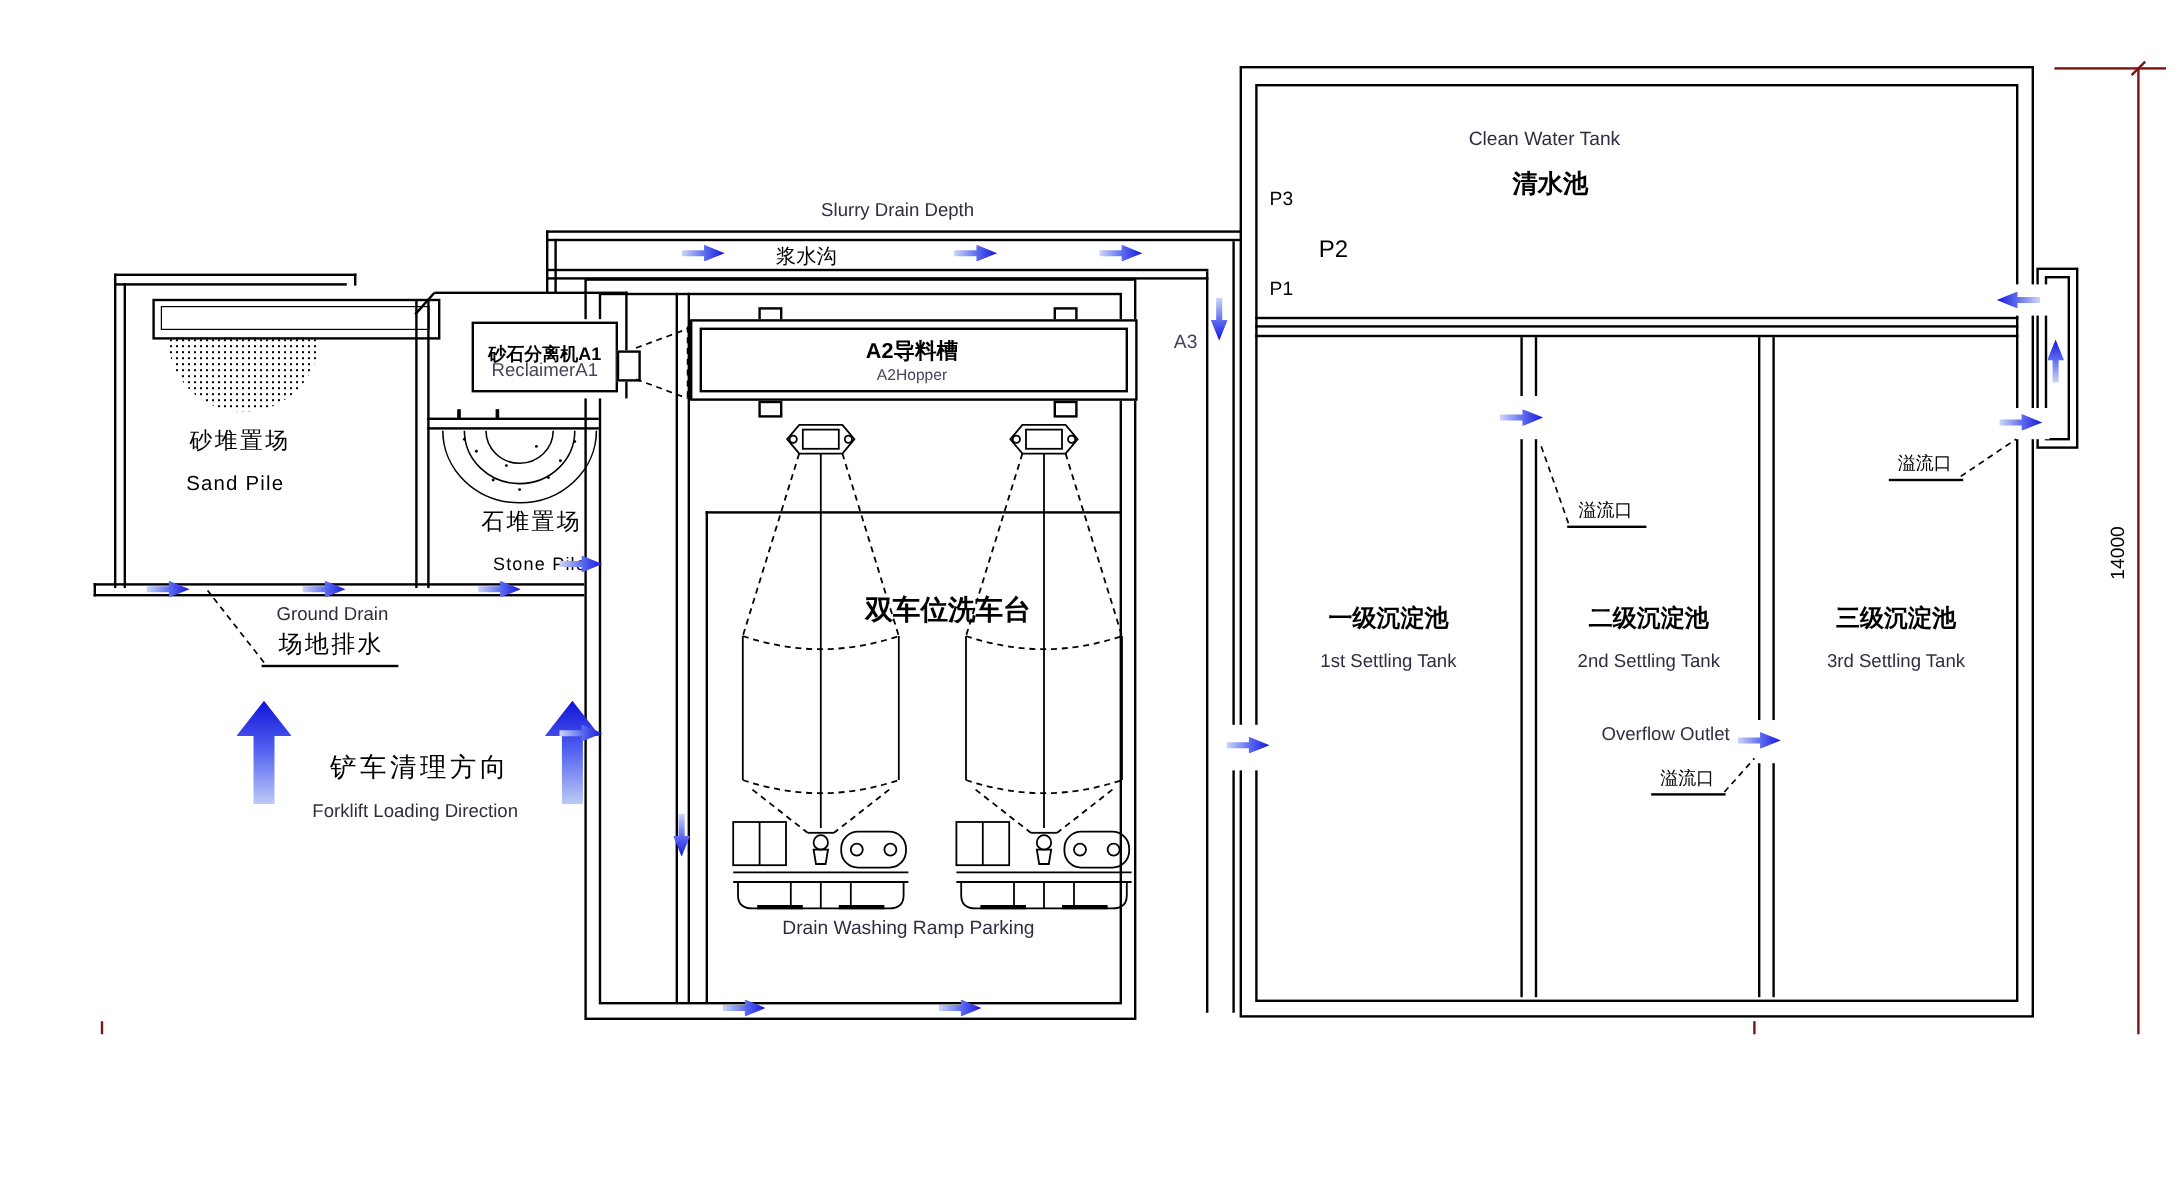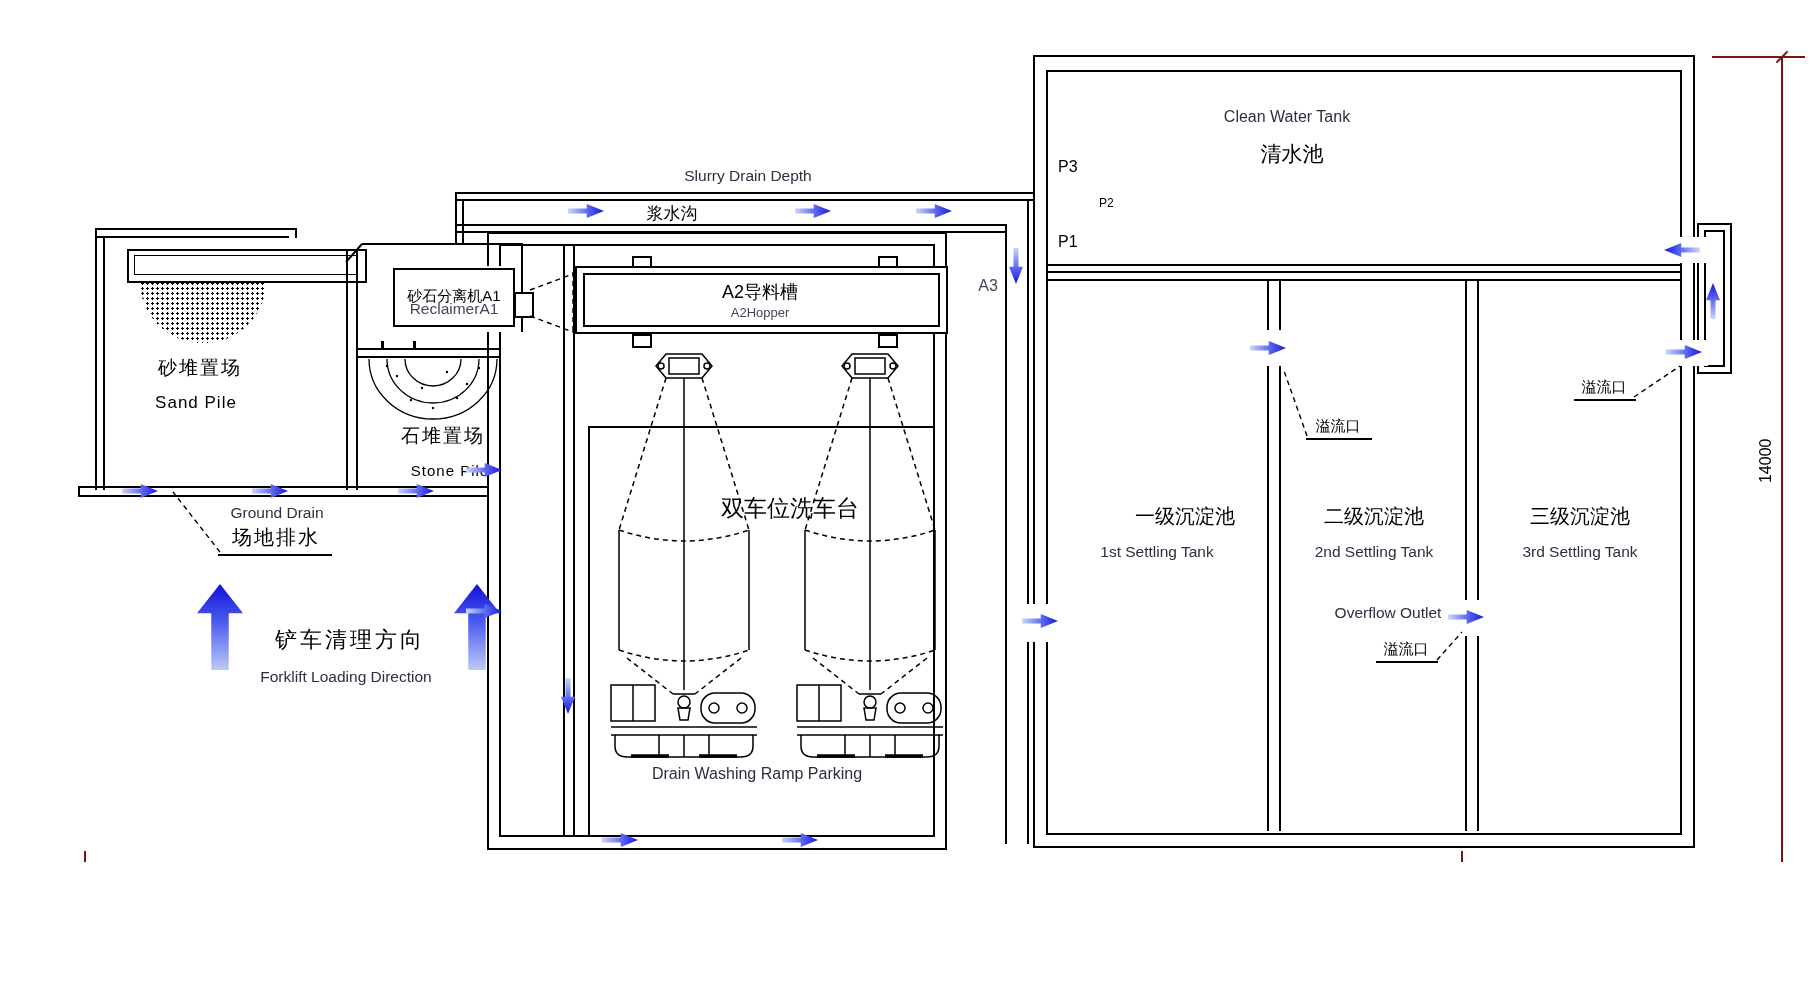--- a/index.html
+++ b/index.html
@@ -5,21 +5,21 @@
   html,body{margin:0;padding:0;background:#fff}
   #stage{position:relative;width:1817px;height:862px;background:#fff;overflow:hidden;
          font-family:"Liberation Sans",sans-serif}
   .ln{position:absolute;background:#000}
   .box{position:absolute;border:2px solid #000;background:transparent}
   .boxw{position:absolute;border:2px solid #000;background:#fff}
   .box1{position:absolute;border:1.5px solid #000;background:transparent}
   .patch{position:absolute;background:#fff}
   .txt{position:absolute;color:#2e2e40;white-space:nowrap;transform:translateX(-50%);line-height:1.1}
   .txt.left{transform:none}
-  .cnb{color:#000;font-weight:normal}
+  .cnb{color:#000;font-weight:bold}
   .cn{color:#000}
   .red{background:#7a1515}
   .redtick{position:absolute;width:16px;height:2px;background:#7a1515;transform:rotate(-45deg)}
   .arr-r{position:absolute;width:36px;height:14px;background:linear-gradient(to right,#ccd7f8,#5a68ef 55%,#1717dd);
          clip-path:polygon(0 32%,52% 32%,52% 0,100% 50%,52% 100%,52% 68%,0 68%)}
   .arr-l{position:absolute;width:36px;height:14px;background:linear-gradient(to left,#ccd7f8,#5a68ef 55%,#1717dd);
          clip-path:polygon(100% 32%,48% 32%,48% 0,0 50%,48% 100%,48% 68%,100% 68%)}
   .arr-d{position:absolute;width:14px;height:36px;background:linear-gradient(to bottom,#ccd7f8,#5a68ef 55%,#1717dd);
          clip-path:polygon(32% 0,32% 52%,0 52%,50% 100%,100% 52%,68% 52%,68% 0)}
   .arr-u{position:absolute;width:14px;height:36px;background:linear-gradient(to top,#ccd7f8,#5a68ef 55%,#1717dd);
@@ -48,24 +48,24 @@
   <div class="box" style="left:1704px;top:230px;width:17px;height:133px"></div>
 
   <div class="patch" style="left:1674px;top:237px;width:34px;height:26px"></div>
   <div class="patch" style="left:1674px;top:340px;width:34px;height:26px"></div>
   <div class="patch" style="left:1261px;top:330px;width:22px;height:36px"></div>
   <div class="patch" style="left:1459px;top:600px;width:22px;height:36px"></div>
 
   <div class="txt" style="left:1287px;top:108px;font-size:16px">Clean Water Tank</div>
   <div class="txt cnb" style="left:1292px;top:142px;font-size:21px">清水池</div>
   <div class="txt left cn" style="left:1058px;top:158px;font-size:16px">P3</div>
-  <div class="txt left cn" style="left:1099px;top:197px;font-size:12px">P2</div>
+  <div class="txt left cn" style="left:1099px;top:197px;font-size:20px">P2</div>
   <div class="txt left cn" style="left:1058px;top:233px;font-size:16px">P1</div>
 
-  <div class="txt cnb" style="left:1185px;top:505px;font-size:20px">一级沉淀池</div>
+  <div class="txt cnb" style="left:1157px;top:505px;font-size:20px">一级沉淀池</div>
   <div class="txt" style="left:1157px;top:543px;font-size:15.5px">1st Settling Tank</div>
   <div class="txt cnb" style="left:1374px;top:505px;font-size:20px">二级沉淀池</div>
   <div class="txt" style="left:1374px;top:543px;font-size:15.5px">2nd Settling Tank</div>
   <div class="txt cnb" style="left:1580px;top:505px;font-size:20px">三级沉淀池</div>
   <div class="txt" style="left:1580px;top:543px;font-size:15.5px">3rd Settling Tank</div>
 
   <div class="txt cn" style="left:1338px;top:418px;font-size:15px">溢流口</div>
   <div class="ln" style="left:1306px;top:438px;width:66px;height:2px"></div>
   <div class="txt" style="left:1388px;top:604px;font-size:15.5px">Overflow Outlet</div>
   <div class="txt cn" style="left:1406px;top:641px;font-size:15px">溢流口</div>

